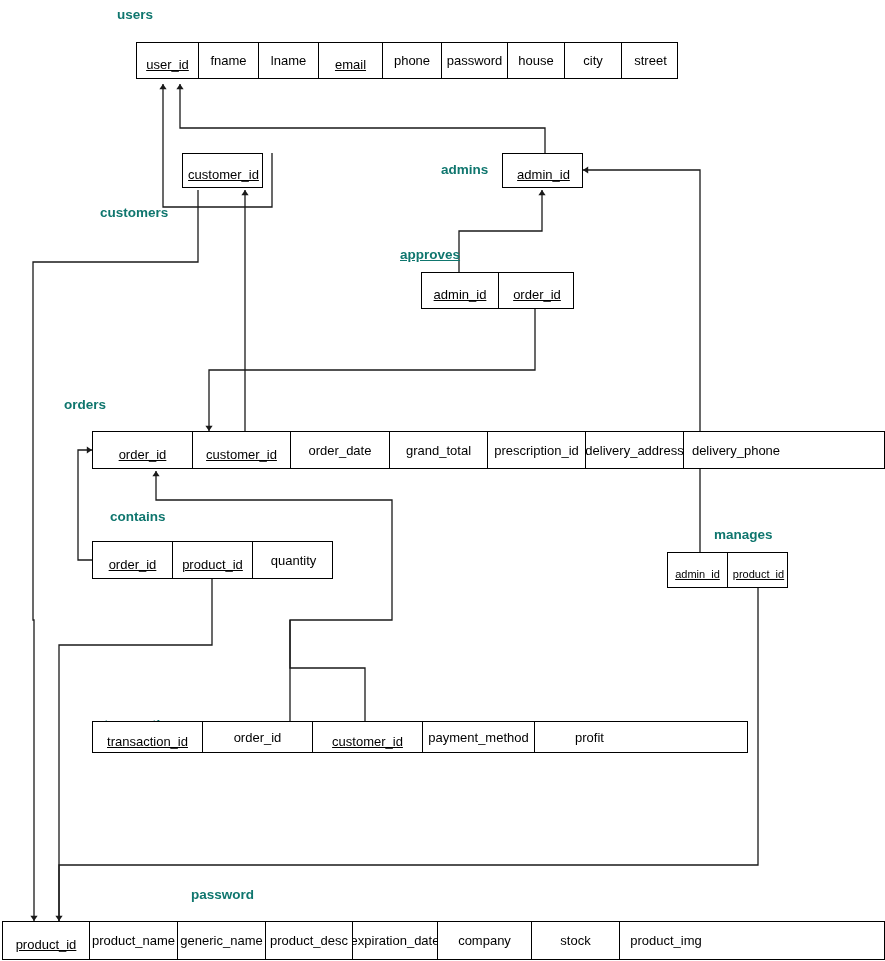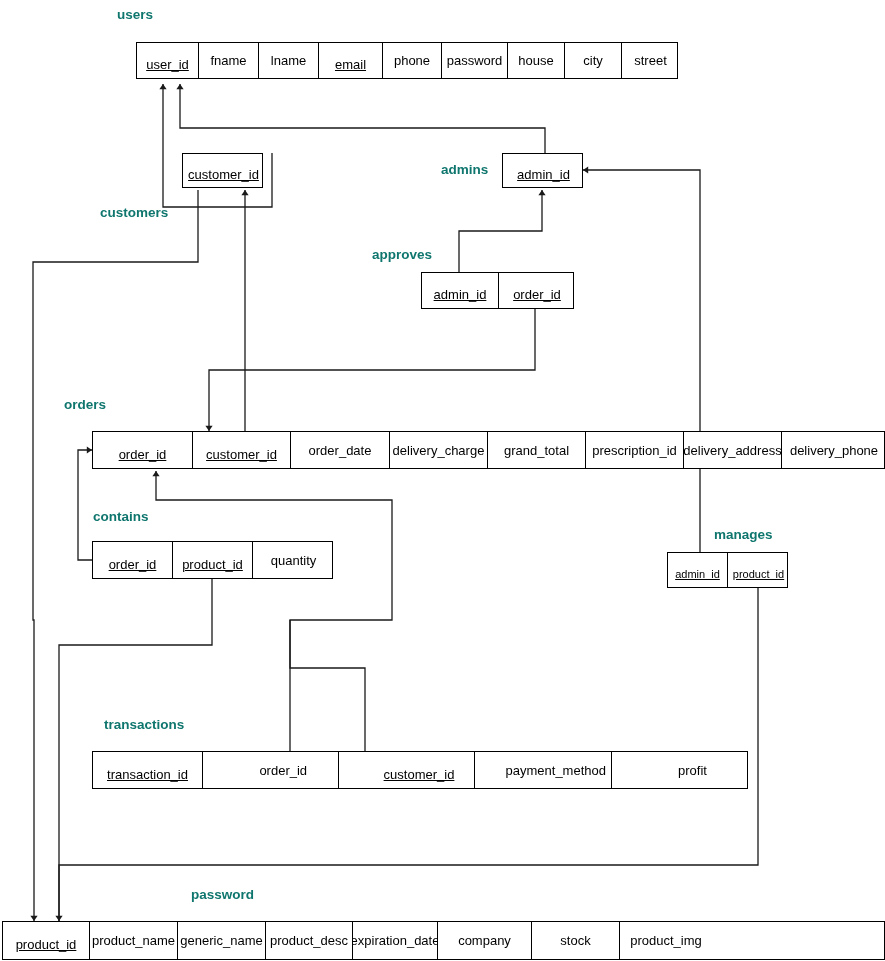--- a/index.html
+++ b/index.html
@@ -136,57 +136,54 @@
         <div class="attr pk" style="width: 81px; flex: 0 0 81px;">
           <span class="txt">customer_id</span>
         </div>
       </div>
       <div class="ent-label" style="left: 441px; top: 163px;">admins</div>
       <div class="entity" style="left: 502px; top: 153px; width: 81px; height: 35px;">
         <div class="attr pk" style="width: 81px; flex: 0 0 81px;">
           <span class="txt">admin_id</span>
         </div>
       </div>
-      <div class="ent-label" style="left: 372px; top: 248px;">approves</div>
+      <div class="ent-label" style="left: 400px; top: 248px; text-decoration: underline;">approves</div>
       <div class="entity" style="left: 421px; top: 272px; width: 153px; height: 37px;">
         <div class="attr pk" style="width: 77px; flex: 0 0 77px;">
           <span class="txt">admin_id</span>
         </div>
         <div class="attr pk" style="width: 76px; flex: 0 0 76px;">
           <span class="txt">order_id</span>
         </div>
       </div>
       <div class="ent-label" style="left: 64px; top: 398px;">orders</div>
       <div class="entity" style="left: 92px; top: 431px; width: 793px; height: 38px;">
         <div class="attr pk" style="width: 100px; flex: 0 0 100px;">
           <span class="txt">order_id</span>
         </div>
         <div class="attr pk" style="width: 98px; flex: 0 0 98px;">
           <span class="txt">customer_id</span>
         </div>
         <div class="attr" style="width: 99px; flex: 0 0 99px;">
           <span class="txt">order_date</span>
         </div>
         <div class="attr" style="width: 98px; flex: 0 0 98px;">
-          <span class="txt">delivery_charge</span>
-        </div>
-        <div class="attr" style="width: 98px; flex: 0 0 98px;">
           <span class="txt">grand_total</span>
         </div>
         <div class="attr" style="width: 98px; flex: 0 0 98px;">
           <span class="txt">prescription_id</span>
         </div>
         <div class="attr" style="width: 98px; flex: 0 0 98px;">
           <span class="txt">delivery_address</span>
         </div>
         <div class="attr" style="width: 104px; flex: 0 0 104px;">
           <span class="txt">delivery_phone</span>
         </div>
       </div>
-      <div class="ent-label" style="left: 93px; top: 510px;">contains</div>
+      <div class="ent-label" style="left: 110px; top: 510px;">contains</div>
       <div class="entity" style="left: 92px; top: 541px; width: 241px; height: 38px;">
         <div class="attr pk" style="width: 80px; flex: 0 0 80px;">
           <span class="txt">order_id</span>
         </div>
         <div class="attr pk" style="width: 80px; flex: 0 0 80px;">
           <span class="txt">product_id</span>
         </div>
         <div class="attr" style="width: 81px; flex: 0 0 81px;">
           <span class="txt">quantity</span>
         </div>
@@ -194,21 +191,21 @@
       <div class="ent-label" style="left: 714px; top: 528px;">manages</div>
       <div class="entity small" style="left: 667px; top: 552px; width: 121px; height: 36px;">
         <div class="attr pk" style="width: 60px; flex: 0 0 60px;">
           <span class="txt">admin_id</span>
         </div>
         <div class="attr pk" style="width: 61px; flex: 0 0 61px;">
           <span class="txt">product_id</span>
         </div>
       </div>
       <div class="ent-label" style="left: 104px; top: 718px;">transactions</div>
-      <div class="entity" style="left: 92px; top: 751px; width: 656px; height: 38px; justify-content: space-between;">
+      <div class="entity" style="left: 92px; top: 721px; width: 656px; height: 32px;">
         <div class="attr pk" style="width: 110px; flex: 0 0 110px;">
           <span class="txt">transaction_id</span>
         </div>
         <div class="attr" style="width: 110px; flex: 0 0 110px;">
           <span class="txt">order_id</span>
         </div>
         <div class="attr pk" style="width: 110px; flex: 0 0 110px;">
           <span class="txt">customer_id</span>
         </div>
         <div class="attr" style="width: 112px; flex: 0 0 112px;">

